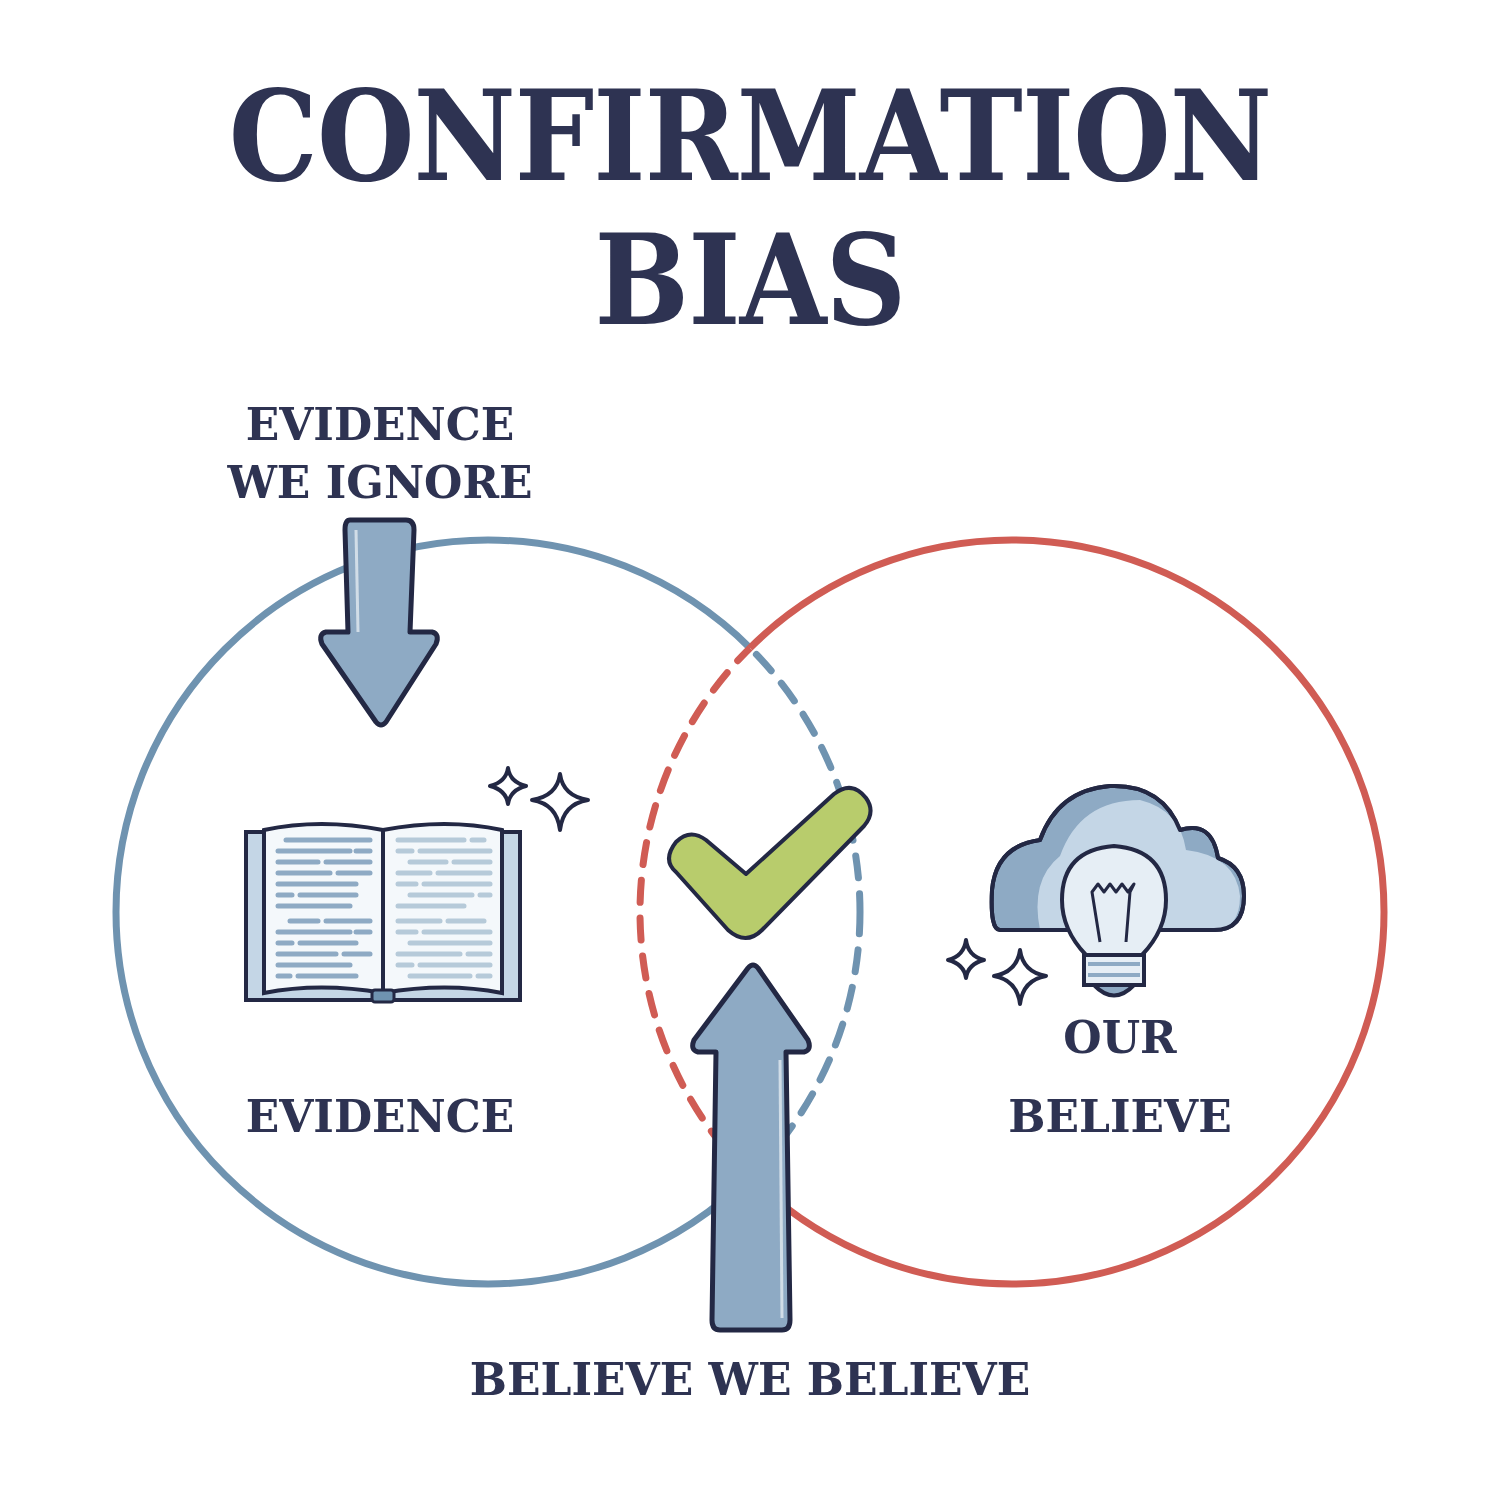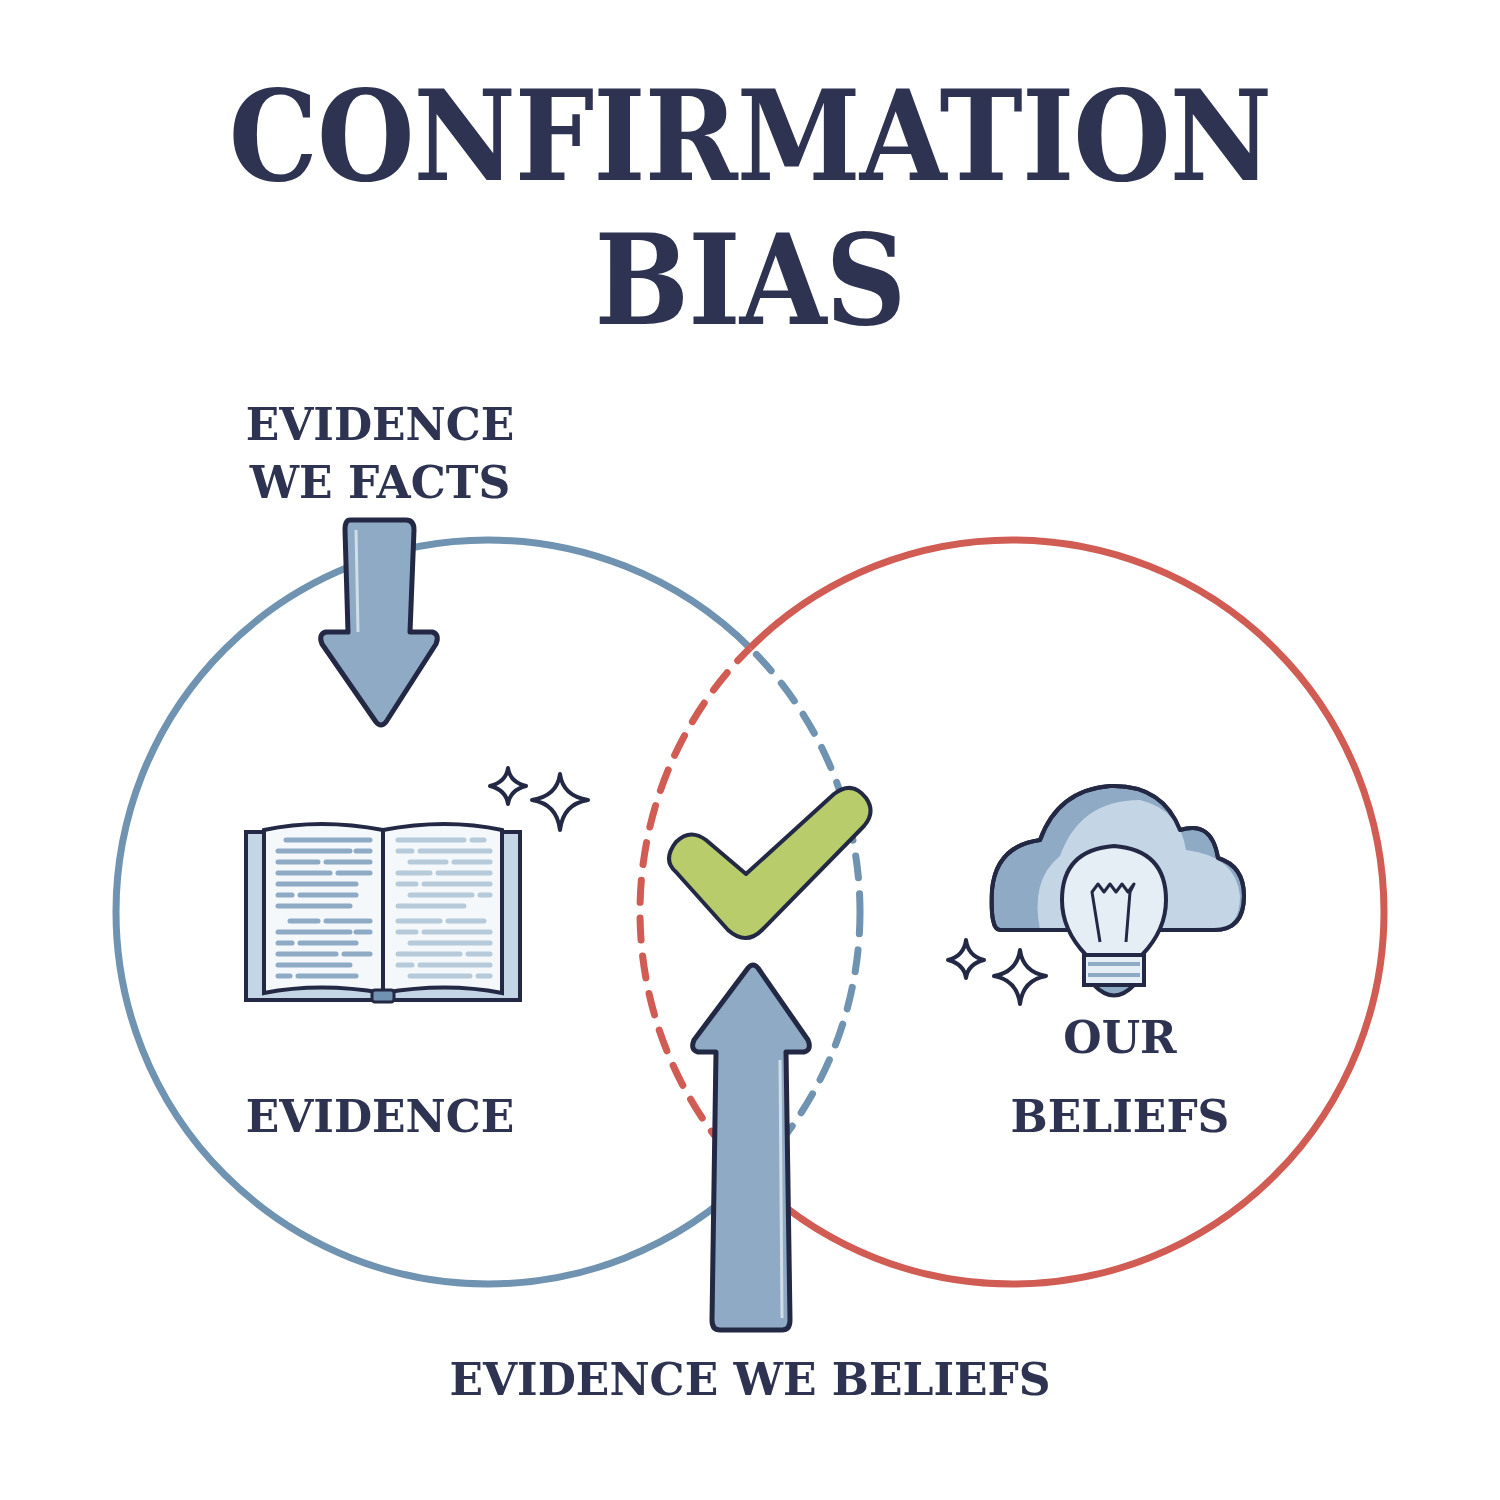--- a/index.html
+++ b/index.html
@@ -147,21 +147,21 @@
     <g fill="none" stroke="#232844" stroke-width="4" stroke-linejoin="round">
       <path d="M966,940 Q968,956 984,960 Q968,964 966,978 Q964,964 948,960 Q964,956 966,940 Z"></path>
       <path d="M1020,950 Q1023,972 1046,976 Q1023,980 1020,1004 Q1017,980 994,976 Q1017,972 1020,950 Z"></path>
     </g>
   </svg>
 
   <div class="txt title-line" style="top:80px;">CONFIRMATION</div>
   <div class="txt title-line" style="top:224px;">BIAS</div>
 
   <div class="txt label" style="left:200px; width:360px; top:403px;">EVIDENCE</div>
-  <div class="txt label" style="left:200px; width:360px; top:461px;">WE FACTS</div>
+  <div class="txt label" style="left:200px; width:360px; top:461px;">WE IGNORE</div>
 
   <div class="txt label" style="left:200px; width:360px; top:1095px;">EVIDENCE</div>
 
   <div class="txt label" style="left:940px; width:360px; top:1016px;">OUR</div>
-  <div class="txt label" style="left:940px; width:360px; top:1095px;">BELIEFS</div>
+  <div class="txt label" style="left:940px; width:360px; top:1095px;">BELIEVE</div>
 
-  <div class="txt label" style="left:350px; width:800px; top:1358px;">EVIDENCE WE BELIEFS</div>
+  <div class="txt label" style="left:350px; width:800px; top:1358px;">BELIEVE WE BELIEVE</div>
 </div>
 
 </body></html>

